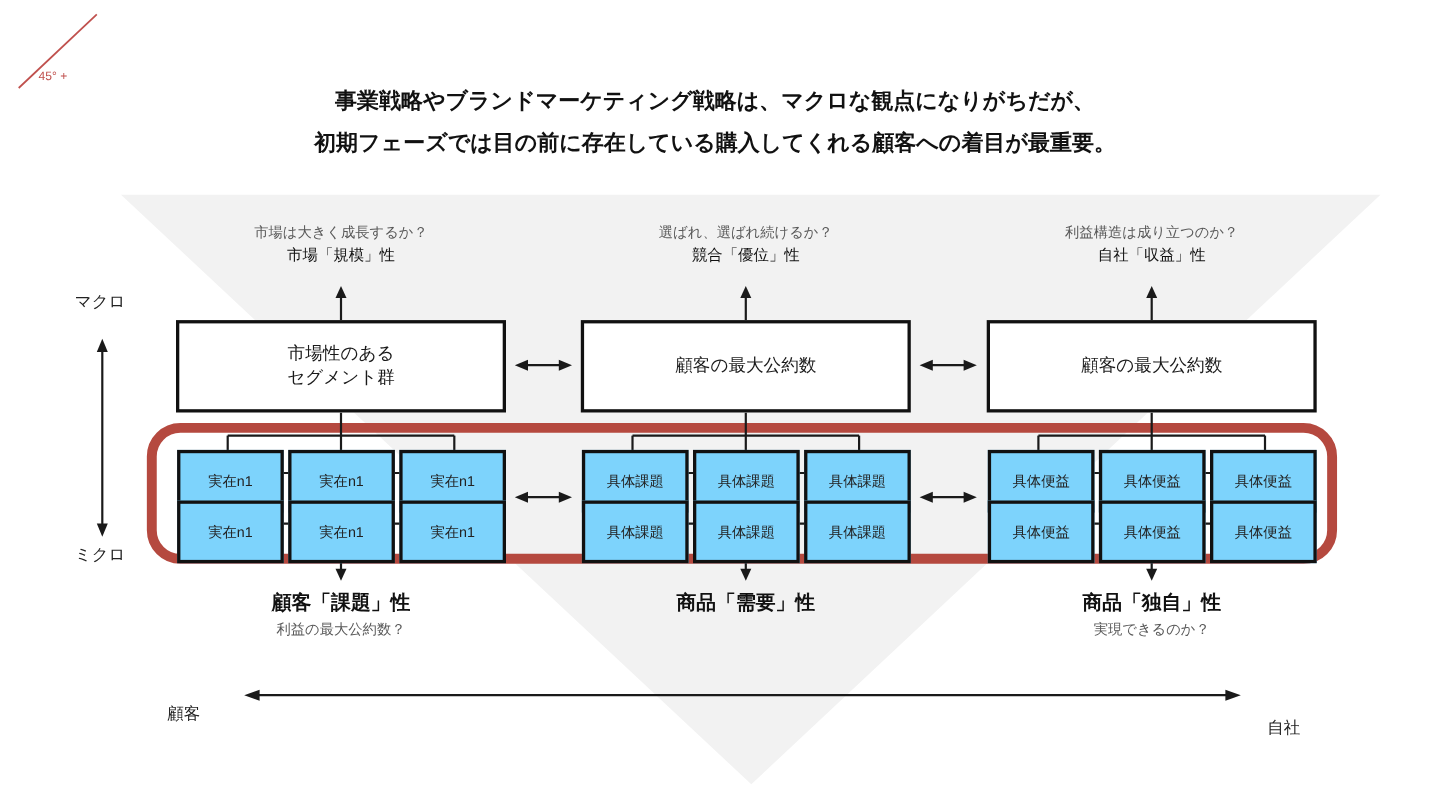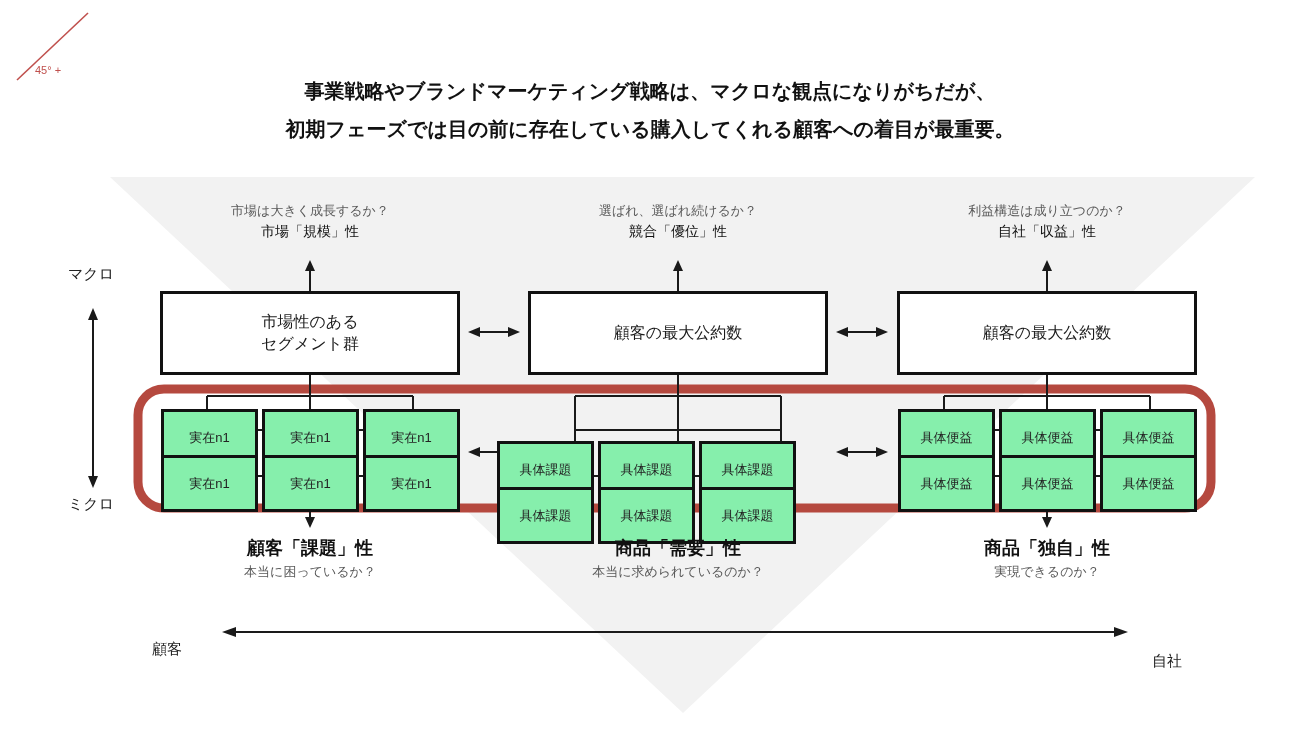--- a/index.html
+++ b/index.html
@@ -34,24 +34,24 @@
   .bot-q{top:563px;font-size:13px;color:var(--muted-text);}
 
   .bigbox{
     top:291px;width:300px;height:84px;box-sizing:border-box;border:3px solid #111;
     background:#fff;display:flex;align-items:center;justify-content:center;
     font-size:16px;line-height:1.35;text-align:center;
   }
   .bigbox span{white-space:pre-line;}
 
   .group{top:409px;width:299px;height:87px;}
-  .g1{left:161px;} .g2{left:497px;margin-top:32px;} .g3{left:898px;text-align:right;}
+  .g1{left:161px;} .g2{left:529px;} .g3{left:898px;text-align:right;}
   .cell{
     position:absolute;width:97px;height:57px;box-sizing:border-box;border:3px solid #111;
-    background:#86efac;display:flex;align-items:center;justify-content:center;font-size:13px;color:#222;
+    background:#7dd3fc;display:flex;align-items:center;justify-content:center;font-size:13px;color:#222;
   }
   .k1{left:0;} .k2{left:101px;} .k3{left:202px;}
   .r1{top:0;} .r2{top:46px;}
 
   .axis-label{font-size:15px;color:#222;}
   .v-top{left:68px;top:265px;}
   .v-bot{left:68px;top:495px;}
   .h-left{left:152px;top:620px;margin-top:20px;}
   .h-right{left:1152px;top:620px;margin-top:32px;}
 </style>
@@ -146,37 +146,36 @@
   </div>
   <div class="abs group g1">
     <div class="cell r1 k1">実在n1</div>
     <div class="cell r1 k2">実在n1</div>
     <div class="cell r1 k3">実在n1</div>
     <div class="cell r2 k1">実在n1</div>
     <div class="cell r2 k2">実在n1</div>
     <div class="cell r2 k3">実在n1</div>
   </div>
   <div class="abs col-text bot-l c1">顧客「課題」性</div>
-  <div class="abs col-text bot-q c1">本当に困っているか？</div>
+  <div class="abs col-text bot-q c1">利益の最大公約数？</div>
 
   <div class="abs col-text top-q c2">選ばれ、選ばれ続けるか？</div>
   <div class="abs col-text top-l c2">競合「優位」性</div>
   <div class="abs bigbox c2">
     <span>顧客の最大公約数</span>
   </div>
   <div class="abs group g2">
     <div class="cell r1 k1">具体課題</div>
     <div class="cell r1 k2">具体課題</div>
     <div class="cell r1 k3">具体課題</div>
     <div class="cell r2 k1">具体課題</div>
     <div class="cell r2 k2">具体課題</div>
     <div class="cell r2 k3">具体課題</div>
   </div>
   <div class="abs col-text bot-l c2">商品「需要」性</div>
-  <div class="abs col-text bot-q c2">本当に求められているのか？</div>
 
   <div class="abs col-text top-q c3">利益構造は成り立つのか？</div>
   <div class="abs col-text top-l c3">自社「収益」性</div>
   <div class="abs bigbox c3">
     <span>顧客の最大公約数</span>
   </div>
   <div class="abs group g3">
     <div class="cell r1 k1">具体便益</div>
     <div class="cell r1 k2">具体便益</div>
     <div class="cell r1 k3">具体便益</div>

